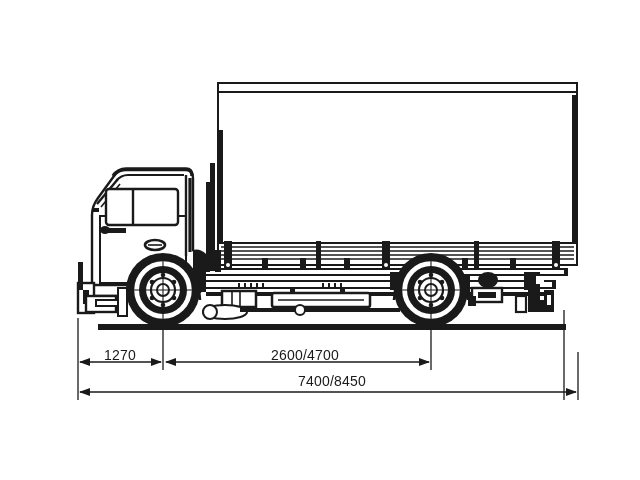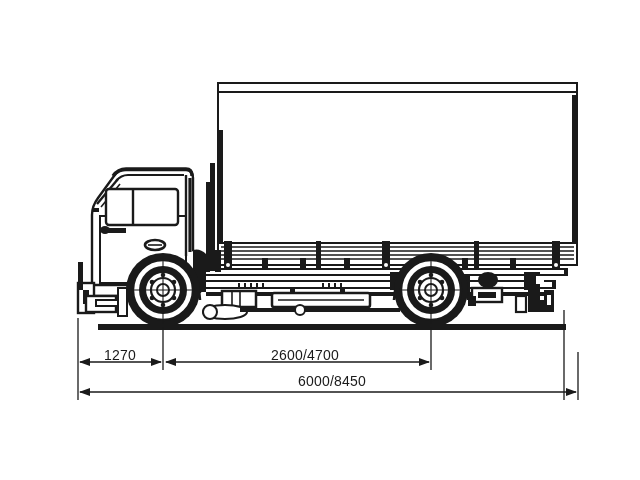--- a/index.html
+++ b/index.html
@@ -271,15 +271,15 @@
     <g>
       <line x1="80" y1="392" x2="576" y2="392" stroke="#1a1a1a" stroke-width="1.6" marker-start="url(#arrow-left)" marker-end="url(#arrow-right)"></line>
     </g>
 
   </svg>
 
   <div class="dim-label" id="label-wheelbase-front">1270</div>
 
   <div class="dim-label" id="label-wheelbase-main">2600/4700</div>
 
-  <div class="dim-label" id="label-overall-length">6000/8450</div>
+  <div class="dim-label" id="label-overall-length">7400/8450</div>
 
 </div>
 
 </body></html>

